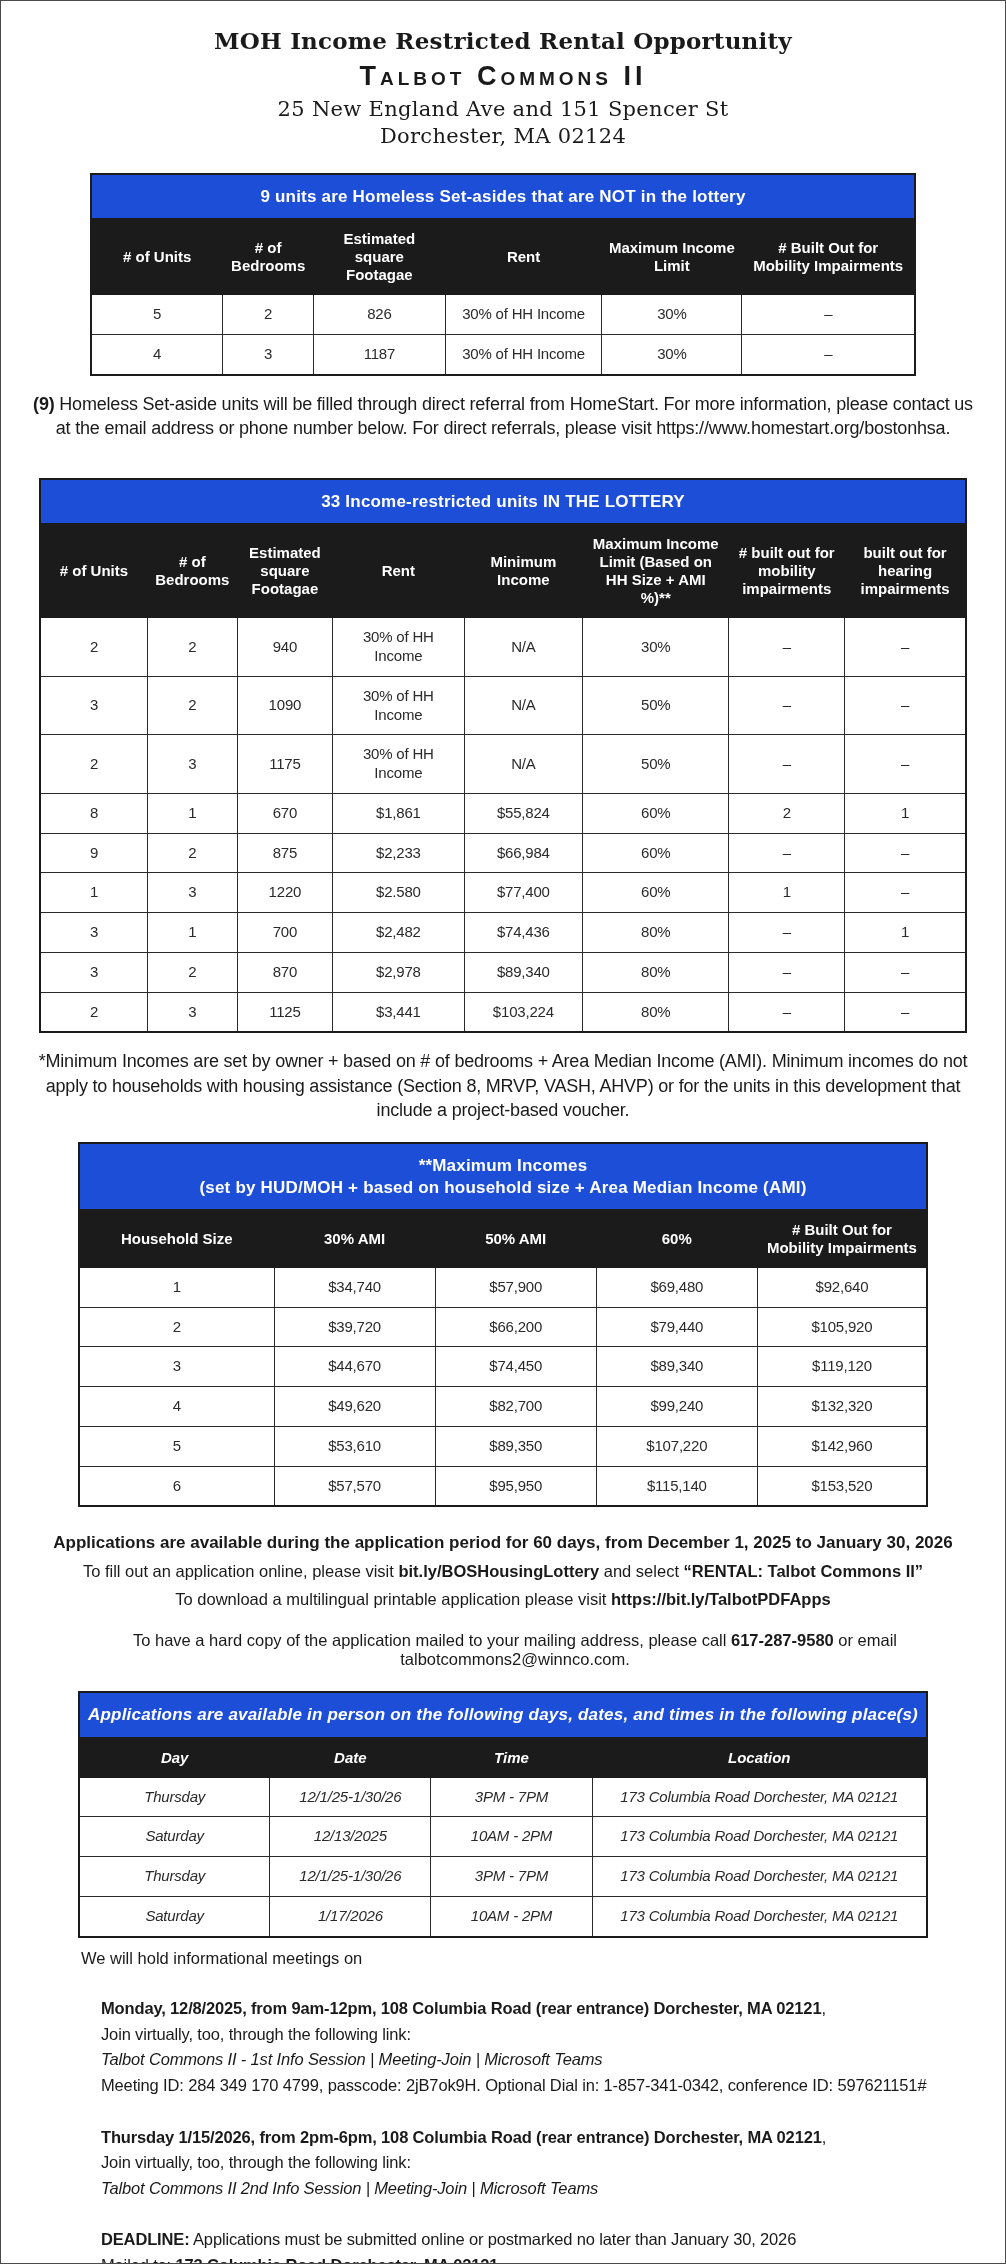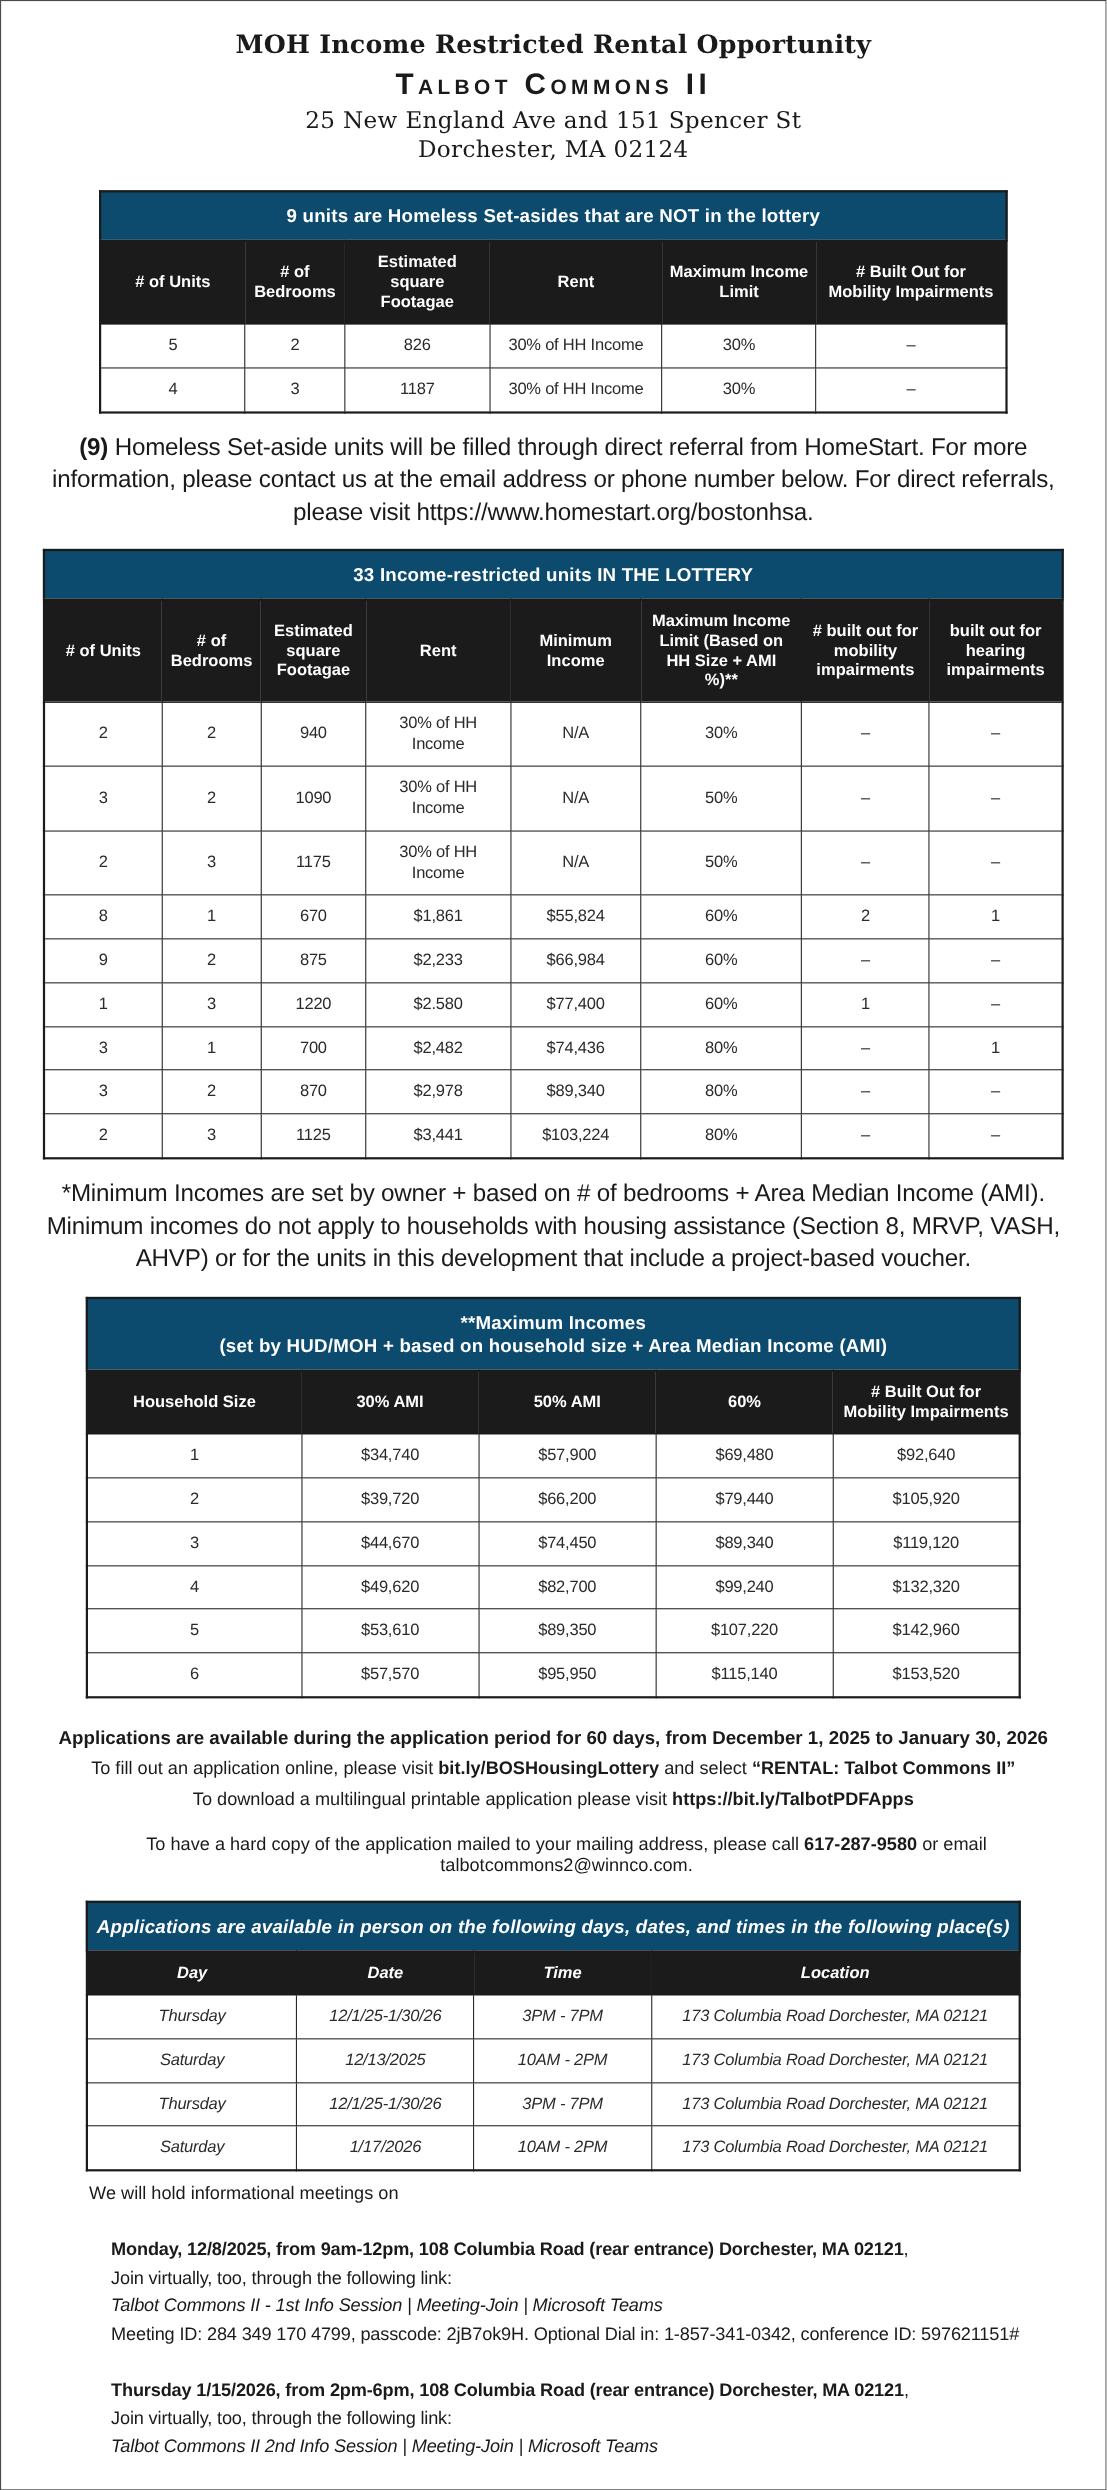--- a/index.html
+++ b/index.html
@@ -20,42 +20,42 @@
   }
   .addr{
     text-align:center;font-family:"DejaVu Serif","Liberation Serif",serif;
     font-size:21px;line-height:1.25;letter-spacing:.3px;
   }
   .addr.first{margin-top:6px;}
   
   table{border-collapse:collapse;margin:0 auto;table-layout:fixed;}
   .tbl-wrap{margin:0 auto;}
   .tbl-title{
-    background:#0c4a6e;color:#ffffff;font-weight:bold;text-align:center;
+    background:#1d4ed8;color:#ffffff;font-weight:bold;text-align:center;
     font-size:17px;padding:11px 8px;letter-spacing:.2px;line-height:1.25;
     border:2px solid #1b1b1b;border-bottom:none;
   }
   .tbl-title .t2{font-weight:bold;}
   table.data{border:2px solid #1b1b1b;width:100%;}
   table.data th{
     background:#1b1b1b;color:#ffffff;font-size:15px;font-weight:bold;
     padding:10px 6px;line-height:1.2;vertical-align:middle;
     border:1px solid #1b1b1b;
   }
   table.data td{
     border:1.5px solid #2a2a2a;background:#fff;color:#2a2a2a;
     text-align:center;font-size:15px;padding:10px 5px;line-height:1.25;
     vertical-align:middle;letter-spacing:-.2px;
   }
   .w826{width:826px;}
   .w928{width:928px;}
   .w850{width:850px;}
   
   .note{
-    text-align:center;font-size:22px;line-height:1.35;letter-spacing:-.2px;
+    text-align:center;font-size:18px;line-height:1.35;letter-spacing:-.2px;
     margin:16px auto 0;width:952px;
   }
   .b{font-weight:bold;}
   .i{font-style:italic;}
   .center{text-align:center;}
   .app-line1{font-weight:bold;font-size:17px;margin-top:26px;}
   .app-line{font-size:16.5px;margin-top:9px;}
   .left-block{margin-left:80px;margin-right:40px;font-size:16.5px;line-height:1.5;}
   .meeting{margin-left:100px;margin-right:30px;font-size:16.5px;line-height:1.55;}
   .meeting div{letter-spacing:-.15px;}
@@ -107,21 +107,21 @@
             <td>30% of HH Income</td>
             <td>30%</td>
             <td>–</td>
           </tr>
         </tbody>
     </table>
   </div>
 
   <p class="note"><span class="b">(9)</span><span> Homeless Set-aside units will be filled through direct referral from HomeStart. For more information, please contact us at the email address or phone number below. For direct referrals, please visit https://www.homestart.org/bostonhsa.</span></p>
 
-  <div class="tbl-wrap w928" style="margin-top:18px;">
+  <div class="tbl-wrap w928" style="margin-top:38px;">
     <div class="tbl-title">33 Income-restricted units IN THE LOTTERY</div>
     <table class="data">
       <colgroup>
           <col style="width:11.6%">
           <col style="width:9.7%">
           <col style="width:10.3%">
           <col style="width:14.2%">
           <col style="width:12.8%">
           <col style="width:15.8%">
           <col style="width:12.5%">

